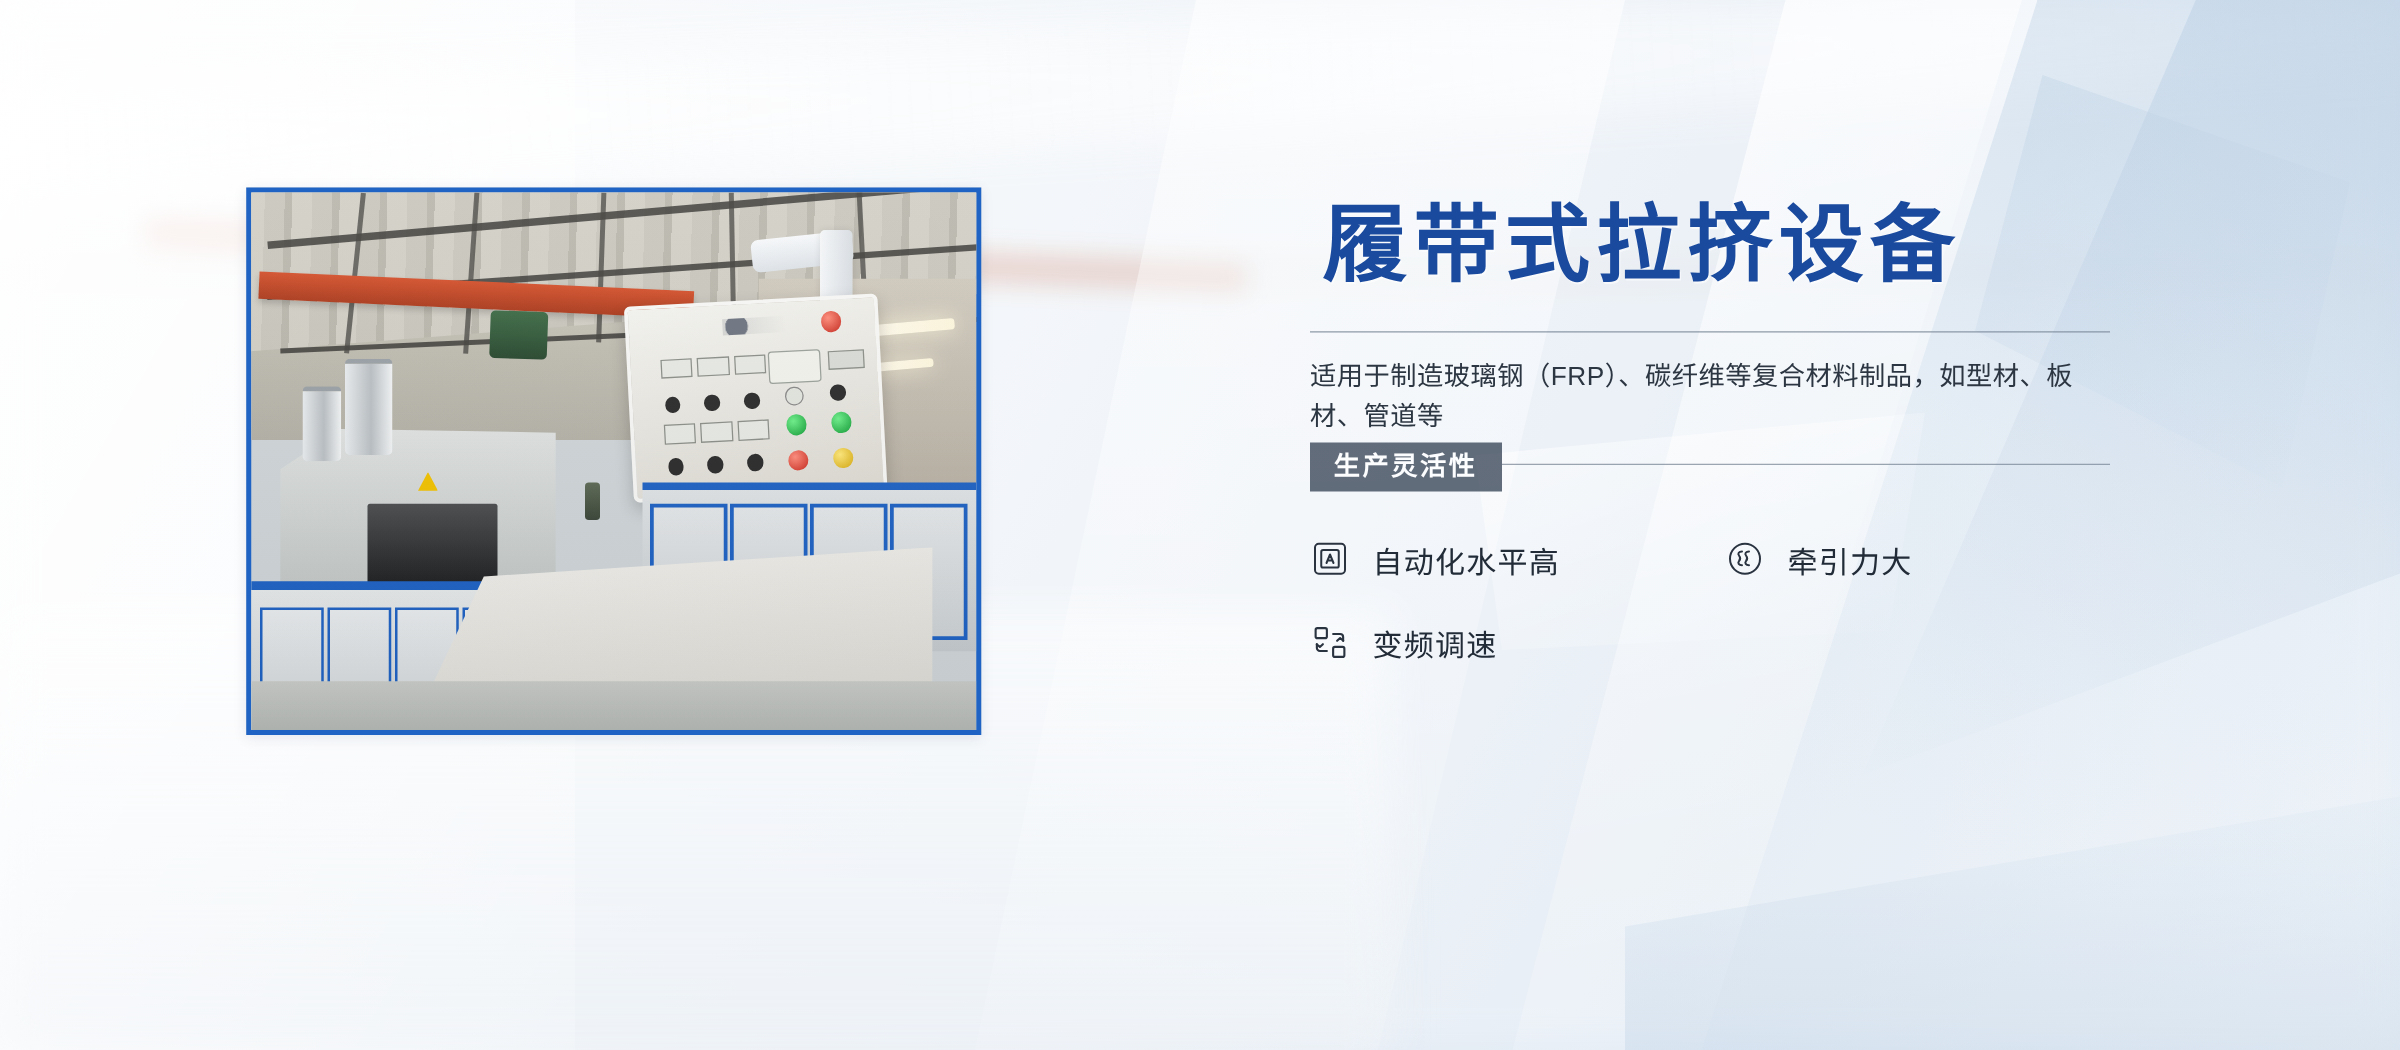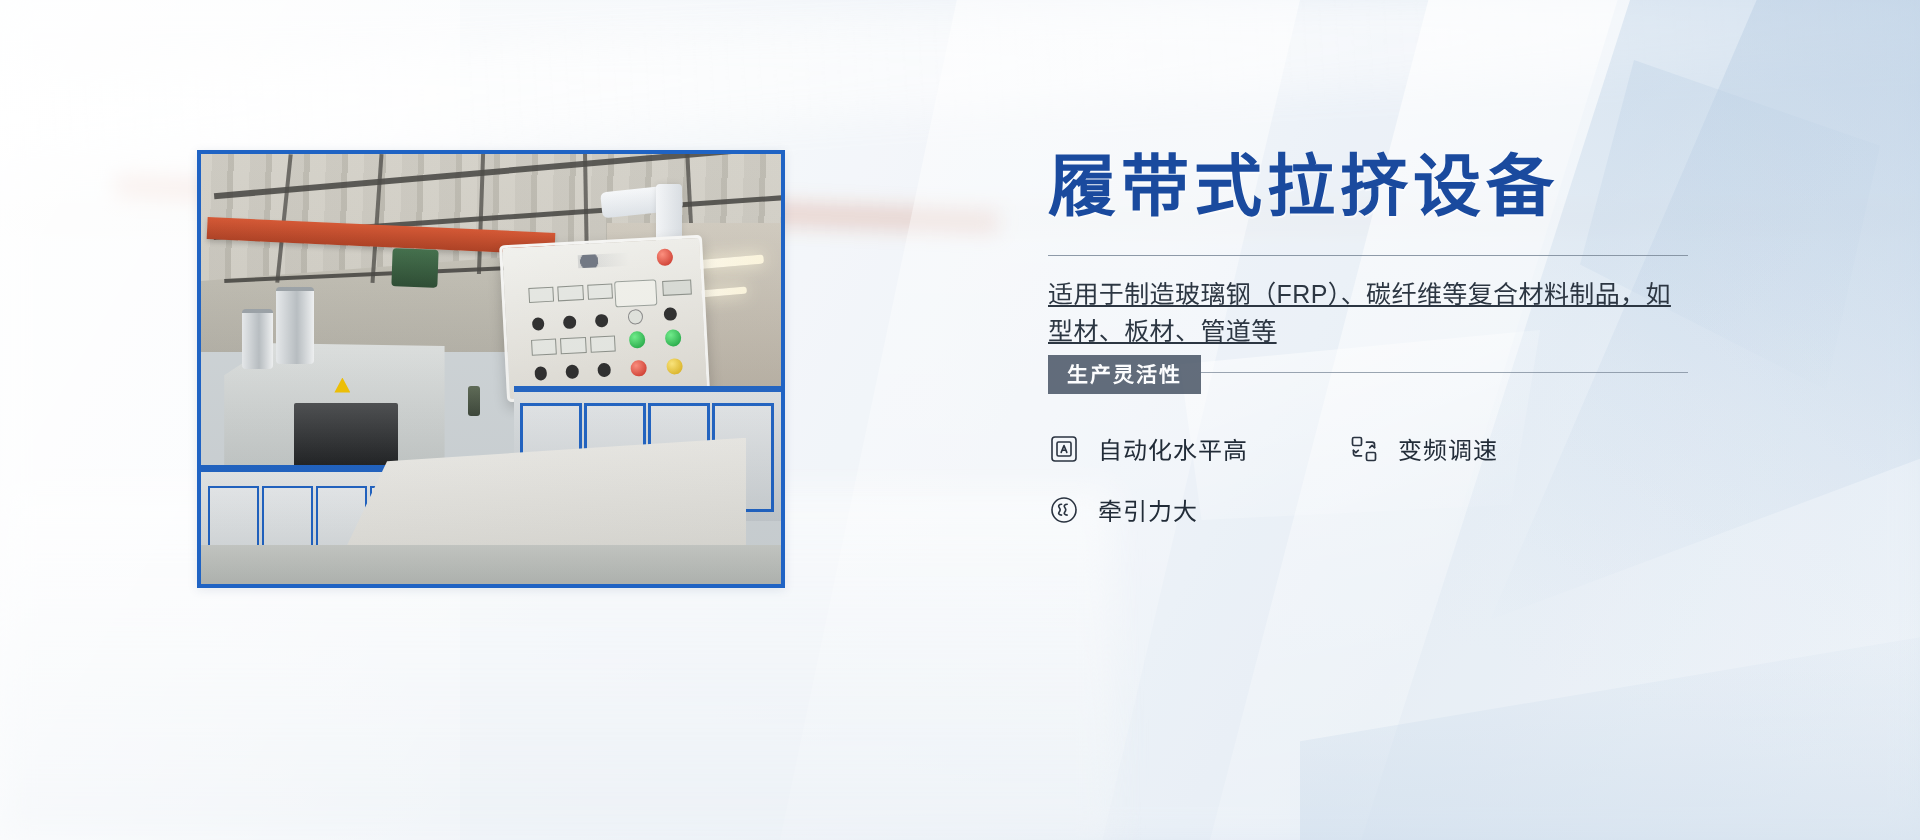--- a/index.html
+++ b/index.html
@@ -135,37 +135,36 @@
     background:linear-gradient(180deg,#c9ccc8,#b6bab6);}
   .ph-worker{position:absolute;left:46%;top:54%;width:12px;height:30px;border-radius:3px;
     background:linear-gradient(180deg,#5d6a55,#3b4538);}
   .ph-grade{position:absolute;inset:0;
     background:linear-gradient(180deg,rgba(255,255,255,.06),rgba(0,0,0,.05));}
 
   
   .content{position:absolute;left:1048px;top:150px;width:640px;}
   .title{
     font-size:68px;font-weight:700;letter-spacing:5px;color:#1a4a9e;
-    line-height:1.08;margin:0;white-space:nowrap;
+    line-height:1.08;margin:10px;white-space:nowrap;
     text-shadow:1px 2px 0 rgba(255,255,255,.55);
   }
   .rule{height:1px;background:#7b8999;opacity:.85;margin:32px 0 0 0;width:640px;}
   .desc{
-    margin:20px 0 0 0;font-size:25px;line-height:1.48;color:#2c3642;width:645px;
+    margin:20px 0 0 0;font-size:21px;line-height:1.48;color:#2c3642;width:645px;
     letter-spacing:.4px;
-    text-decoration:underline;
   }
   .rule2{height:1px;background:#7b8999;opacity:.75;width:640px;margin-top:22px;position:relative;}
   .badge{
     position:absolute;left:0;top:-17px;
     background:#313e50;color:#ffffff;font-size:21px;font-weight:700;
     padding:9px 19px;letter-spacing:2px;line-height:1;
   }
   .features{margin-top:58px;display:grid;grid-template-columns:300px 300px;
-    row-gap:26px;column-gap:0;}
+    row-gap:26px;column-gap:0;gap:32px;}
   .feature{display:flex;align-items:center;gap:18px;}
   .feature .ico{width:32px;height:32px;flex:0 0 32px;color:#2a3340;display:block;}
   .feature .lbl{font-size:24px;color:#222c38;letter-spacing:1px;white-space:nowrap;}
 </style>
 </head>
 <body>
 
 <div class="banner">
 
   <div class="bg-photo"></div>
@@ -275,41 +274,41 @@
             <path d="M7 4h18a3 3 0 0 1 3 3v18a3 3 0 0 1-3 3H7a3 3 0 0 1-3-3V7a3 3 0 0 1 3-3z"></path>
             <rect x="9" y="9" width="14" height="14" rx="1.5"></rect>
             <path d="M13.2 19.4 16 12.6l2.8 6.8M14.2 17.3h3.6"></path>
           </svg>
         </span>
         <span class="lbl">自动化水平高</span>
       </div>
 
       <div class="feature">
         <span class="ico">
+          <svg viewBox="0 0 32 32" width="32" height="32" fill="none" stroke="currentColor" stroke-width="1.6" stroke-linecap="round" stroke-linejoin="round">
+            <circle cx="16" cy="16" r="12"></circle>
+            <path d="M13.6 10.2c-2.6 0-3.6 1.7-2.4 3.2 1.3 1.6 1.3 3 0 4.5-1.2 1.5-.2 3.2 2.4 3.2"></path>
+            <path d="M19.2 10.2c-2.6 0-3.6 1.7-2.4 3.2 1.3 1.6 1.3 3 0 4.5-1.2 1.5-.2 3.2 2.4 3.2"></path>
+          </svg>
+        </span>
+        <span class="lbl">牵引力大</span>
+      </div>
+
+      <div class="feature">
+        <span class="ico">
           <svg viewBox="0 0 32 32" width="32" height="32" fill="none" stroke="currentColor" stroke-width="1.7" stroke-linecap="round" stroke-linejoin="round">
             <rect x="4.5" y="4.5" width="9" height="8" rx="1.4"></rect>
             <rect x="18.5" y="19.5" width="9" height="8" rx="1.4"></rect>
             <path d="M18.5 9.2h5.6a2.4 2.4 0 0 1 2.4 2.4v3"></path>
             <path d="M24.1 16.8 26.5 14.6 29 16.8" transform="translate(-2.4 -2.2)"></path>
             <path d="M13.5 22.8H7.9a2.4 2.4 0 0 1-2.4-2.4v-3"></path>
             <path d="M7.9 15.2 5.5 17.4 3 15.2" transform="translate(2.4 2.2)"></path>
           </svg>
         </span>
         <span class="lbl">变频调速</span>
       </div>
 
-      <div class="feature">
-        <span class="ico">
-          <svg viewBox="0 0 32 32" width="32" height="32" fill="none" stroke="currentColor" stroke-width="1.6" stroke-linecap="round" stroke-linejoin="round">
-            <circle cx="16" cy="16" r="12"></circle>
-            <path d="M13.6 10.2c-2.6 0-3.6 1.7-2.4 3.2 1.3 1.6 1.3 3 0 4.5-1.2 1.5-.2 3.2 2.4 3.2"></path>
-            <path d="M19.2 10.2c-2.6 0-3.6 1.7-2.4 3.2 1.3 1.6 1.3 3 0 4.5-1.2 1.5-.2 3.2 2.4 3.2"></path>
-          </svg>
-        </span>
-        <span class="lbl">牵引力大</span>
-      </div>
-
 
 
 
     </div>
   </div>
 </div>
 
 </body></html>

